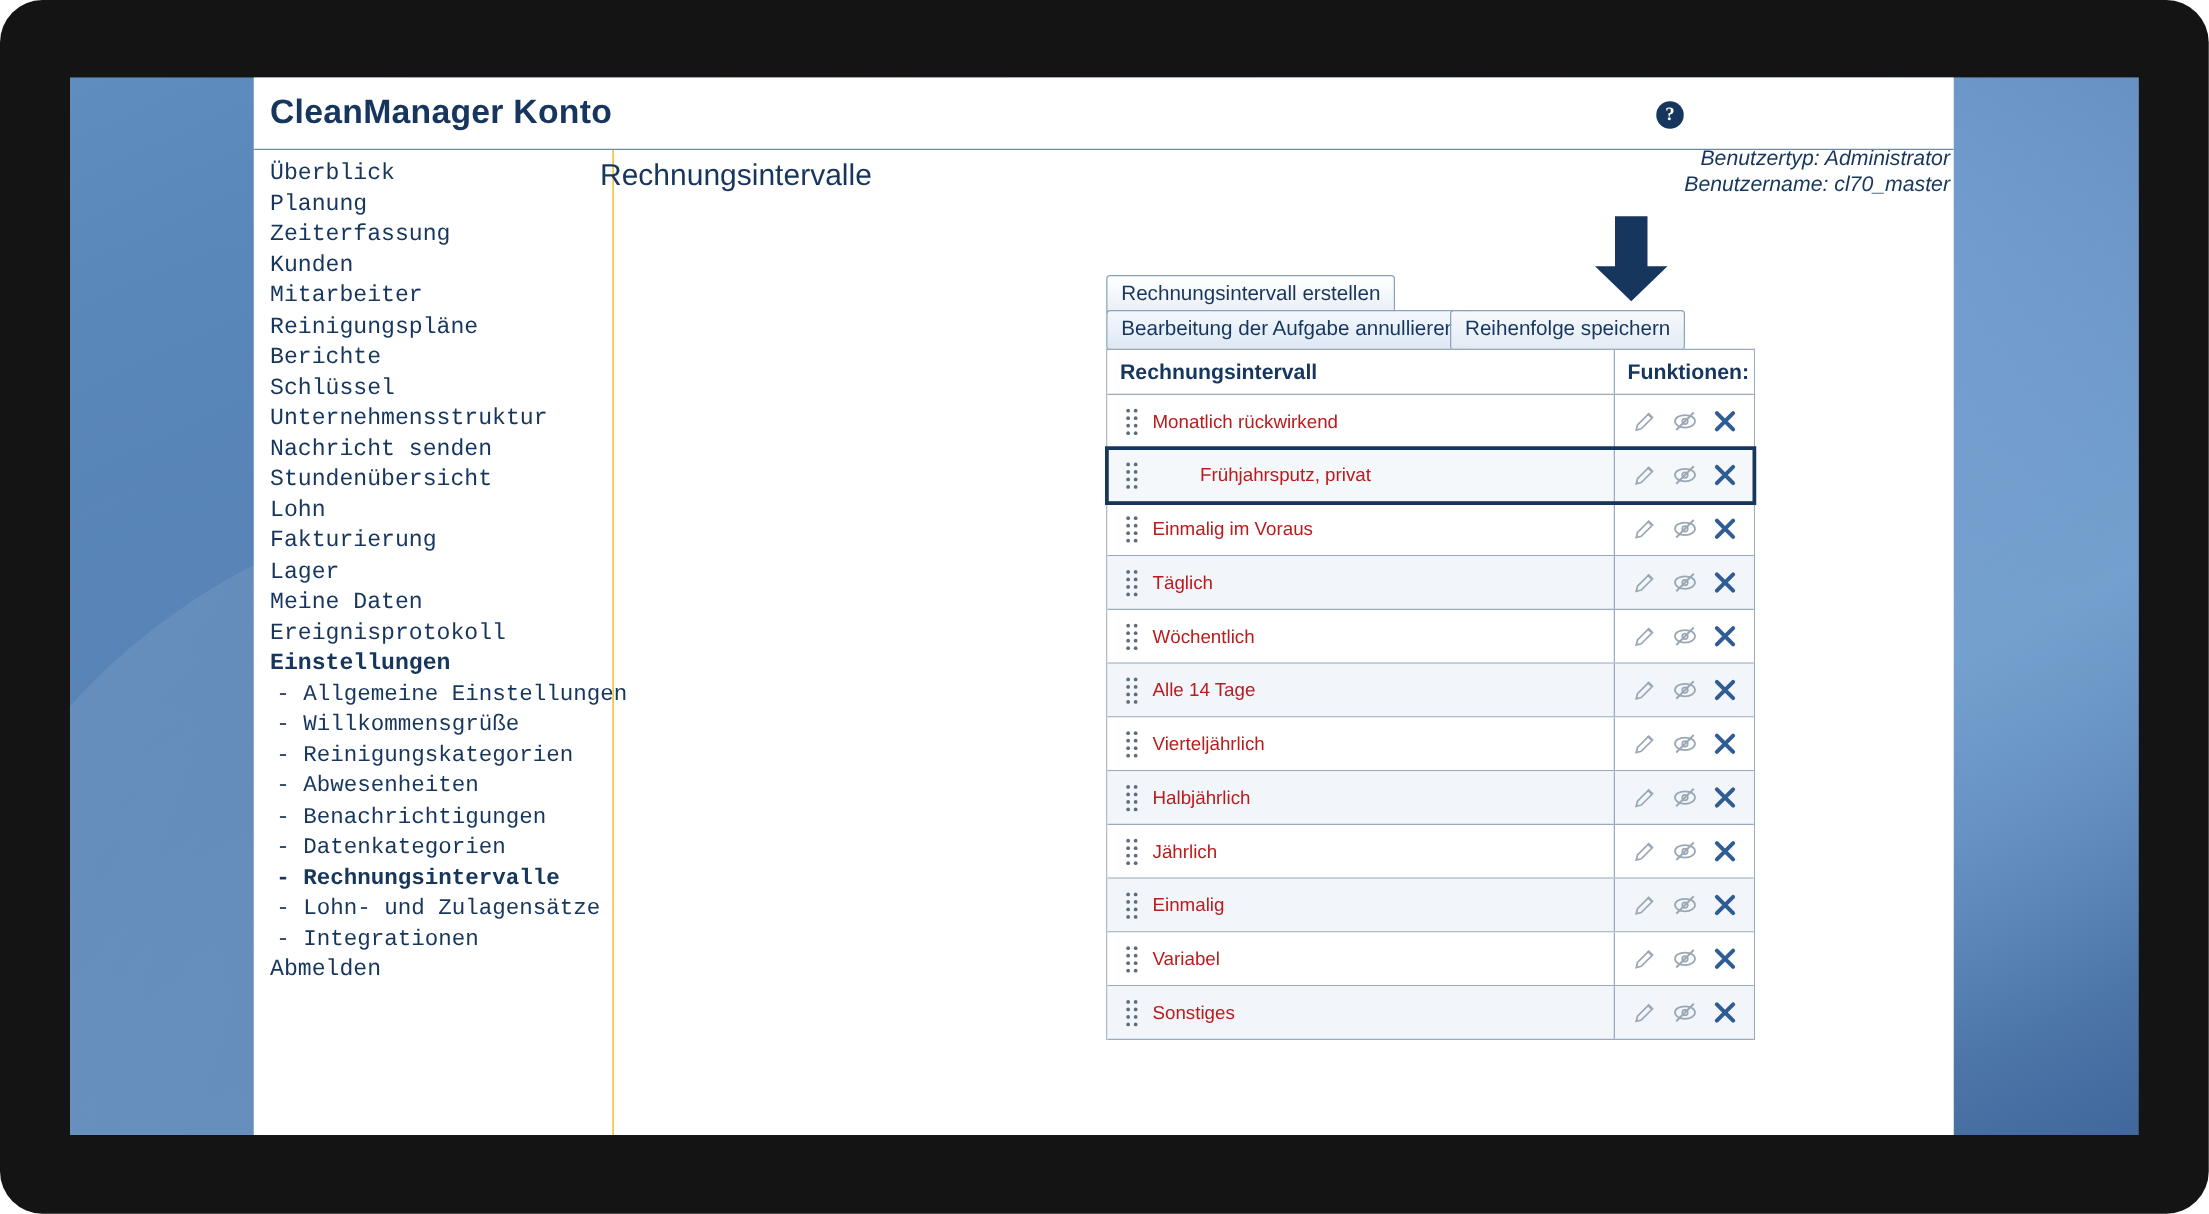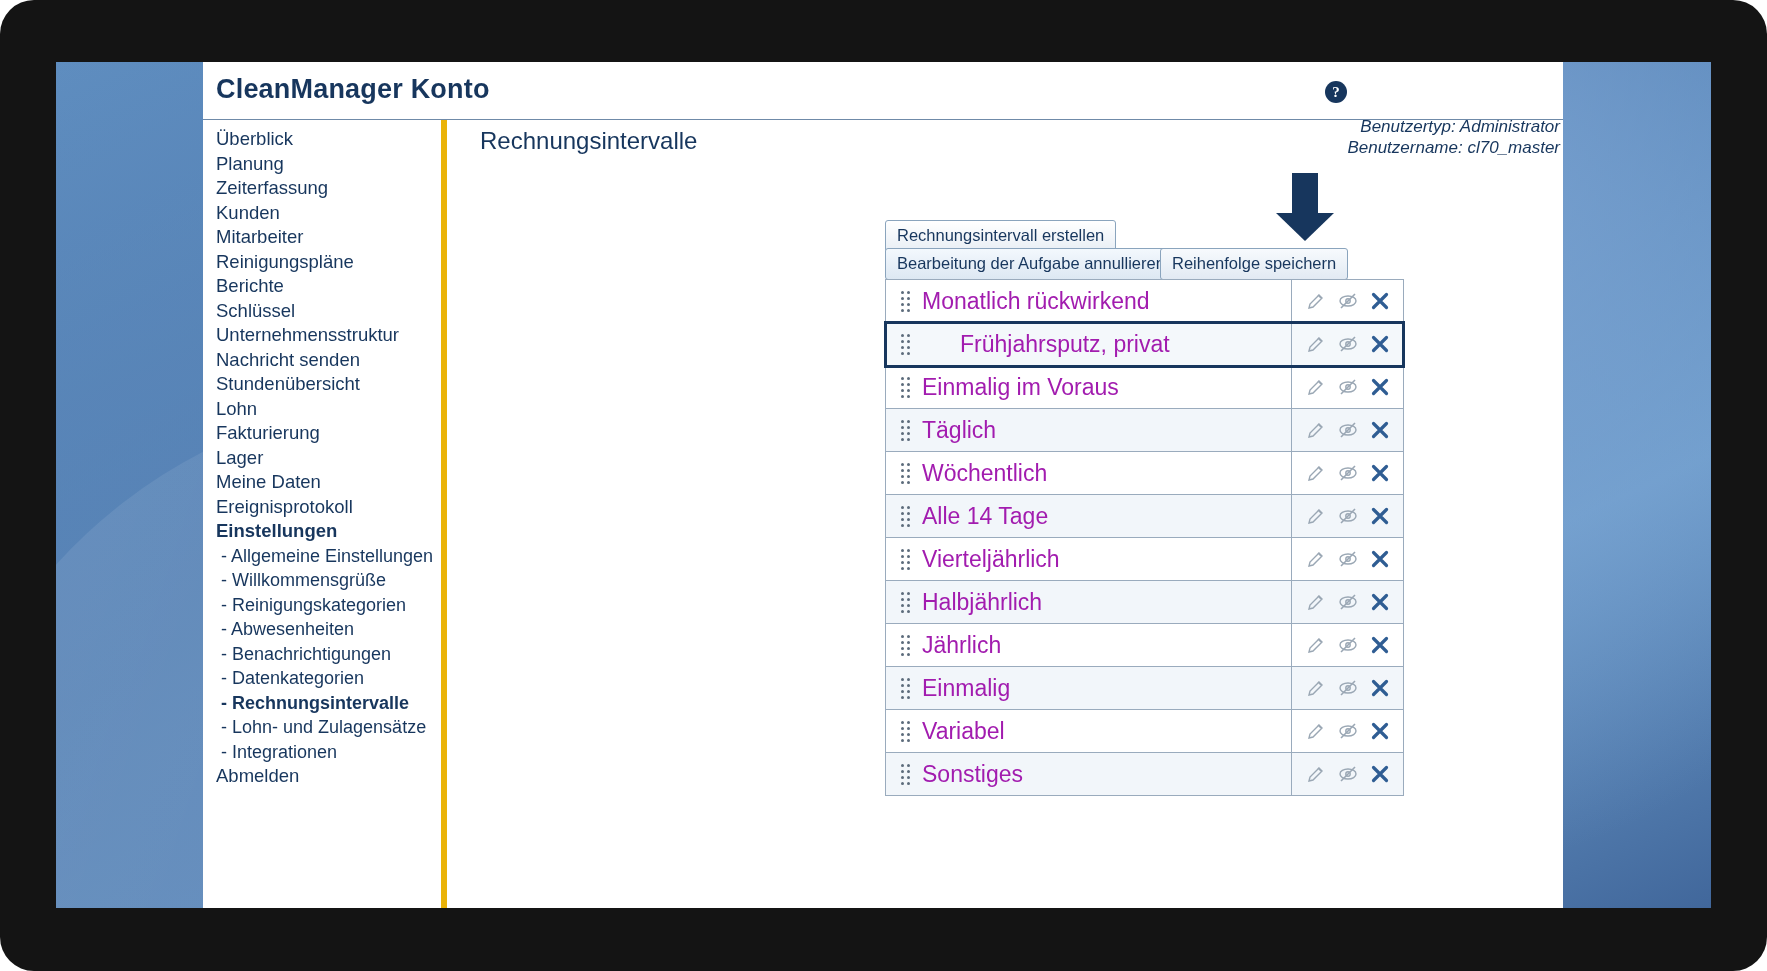--- a/index.html
+++ b/index.html
@@ -108,25 +108,26 @@
     width: 1360px;
     height: 1px;
     background: #6f8aa8;
   }
 
   
   #sidebar {
     position: absolute;
     left: 0;
     top: 58px;
-    width: 244px;
+    width: 288px;
     height: 788px;
-    border-right: 6px solid #eab308;
+    border-right: 1px solid #eab308;
     box-sizing: border-box;
     padding-top: 7px;
+    font-family: Liberation Mono, monospace;
   }
   .nav-item {
     font-size: 18.5px;
     color: #17365d;
     line-height: 24.5px;
     padding: 0 0 0 13px;
     white-space: nowrap;
     cursor: pointer;
   }
   .nav-item.bold { font-weight: bold; }
@@ -251,22 +252,22 @@
   .dots i {
     display: block;
     width: 3px; height: 3px;
     background: #5d6c7c;
     border-radius: 50%;
   }
   .row-label {
     flex: 1 1 auto;
     display: flex;
     align-items: center;
-    font-size: 23px;
-    color: #a21caf;
+    font-size: 15px;
+    color: #b91c1c;
     padding-left: 6px;
   }
   .row-actions {
     width: 112px;
     border-left: 1px solid #9aabbd;
     display: flex;
     align-items: center;
     justify-content: center;
     gap: 10px;
     box-sizing: border-box;
@@ -330,20 +331,24 @@
         <div class="shaft"></div>
         <div class="head"></div>
       </div>
 
       <button class="btn" id="btn-create">Rechnungsintervall erstellen</button>
       <button class="btn" id="btn-cancel">Bearbeitung der Aufgabe annullieren</button>
       <button class="btn" id="btn-save-order">Reihenfolge speichern</button>
 
       <div id="interval-table">
 
+        <div class="thead">
+          <div class="th th-name">Rechnungsintervall</div>
+          <div class="th th-func">Funktionen:</div>
+        </div>
 
         <div class="row">
           <div class="drag-handle">
             <span class="dots">
                 <i></i>
                 <i></i>
                 <i></i>
                 <i></i>
                 <i></i>
                 <i></i>

